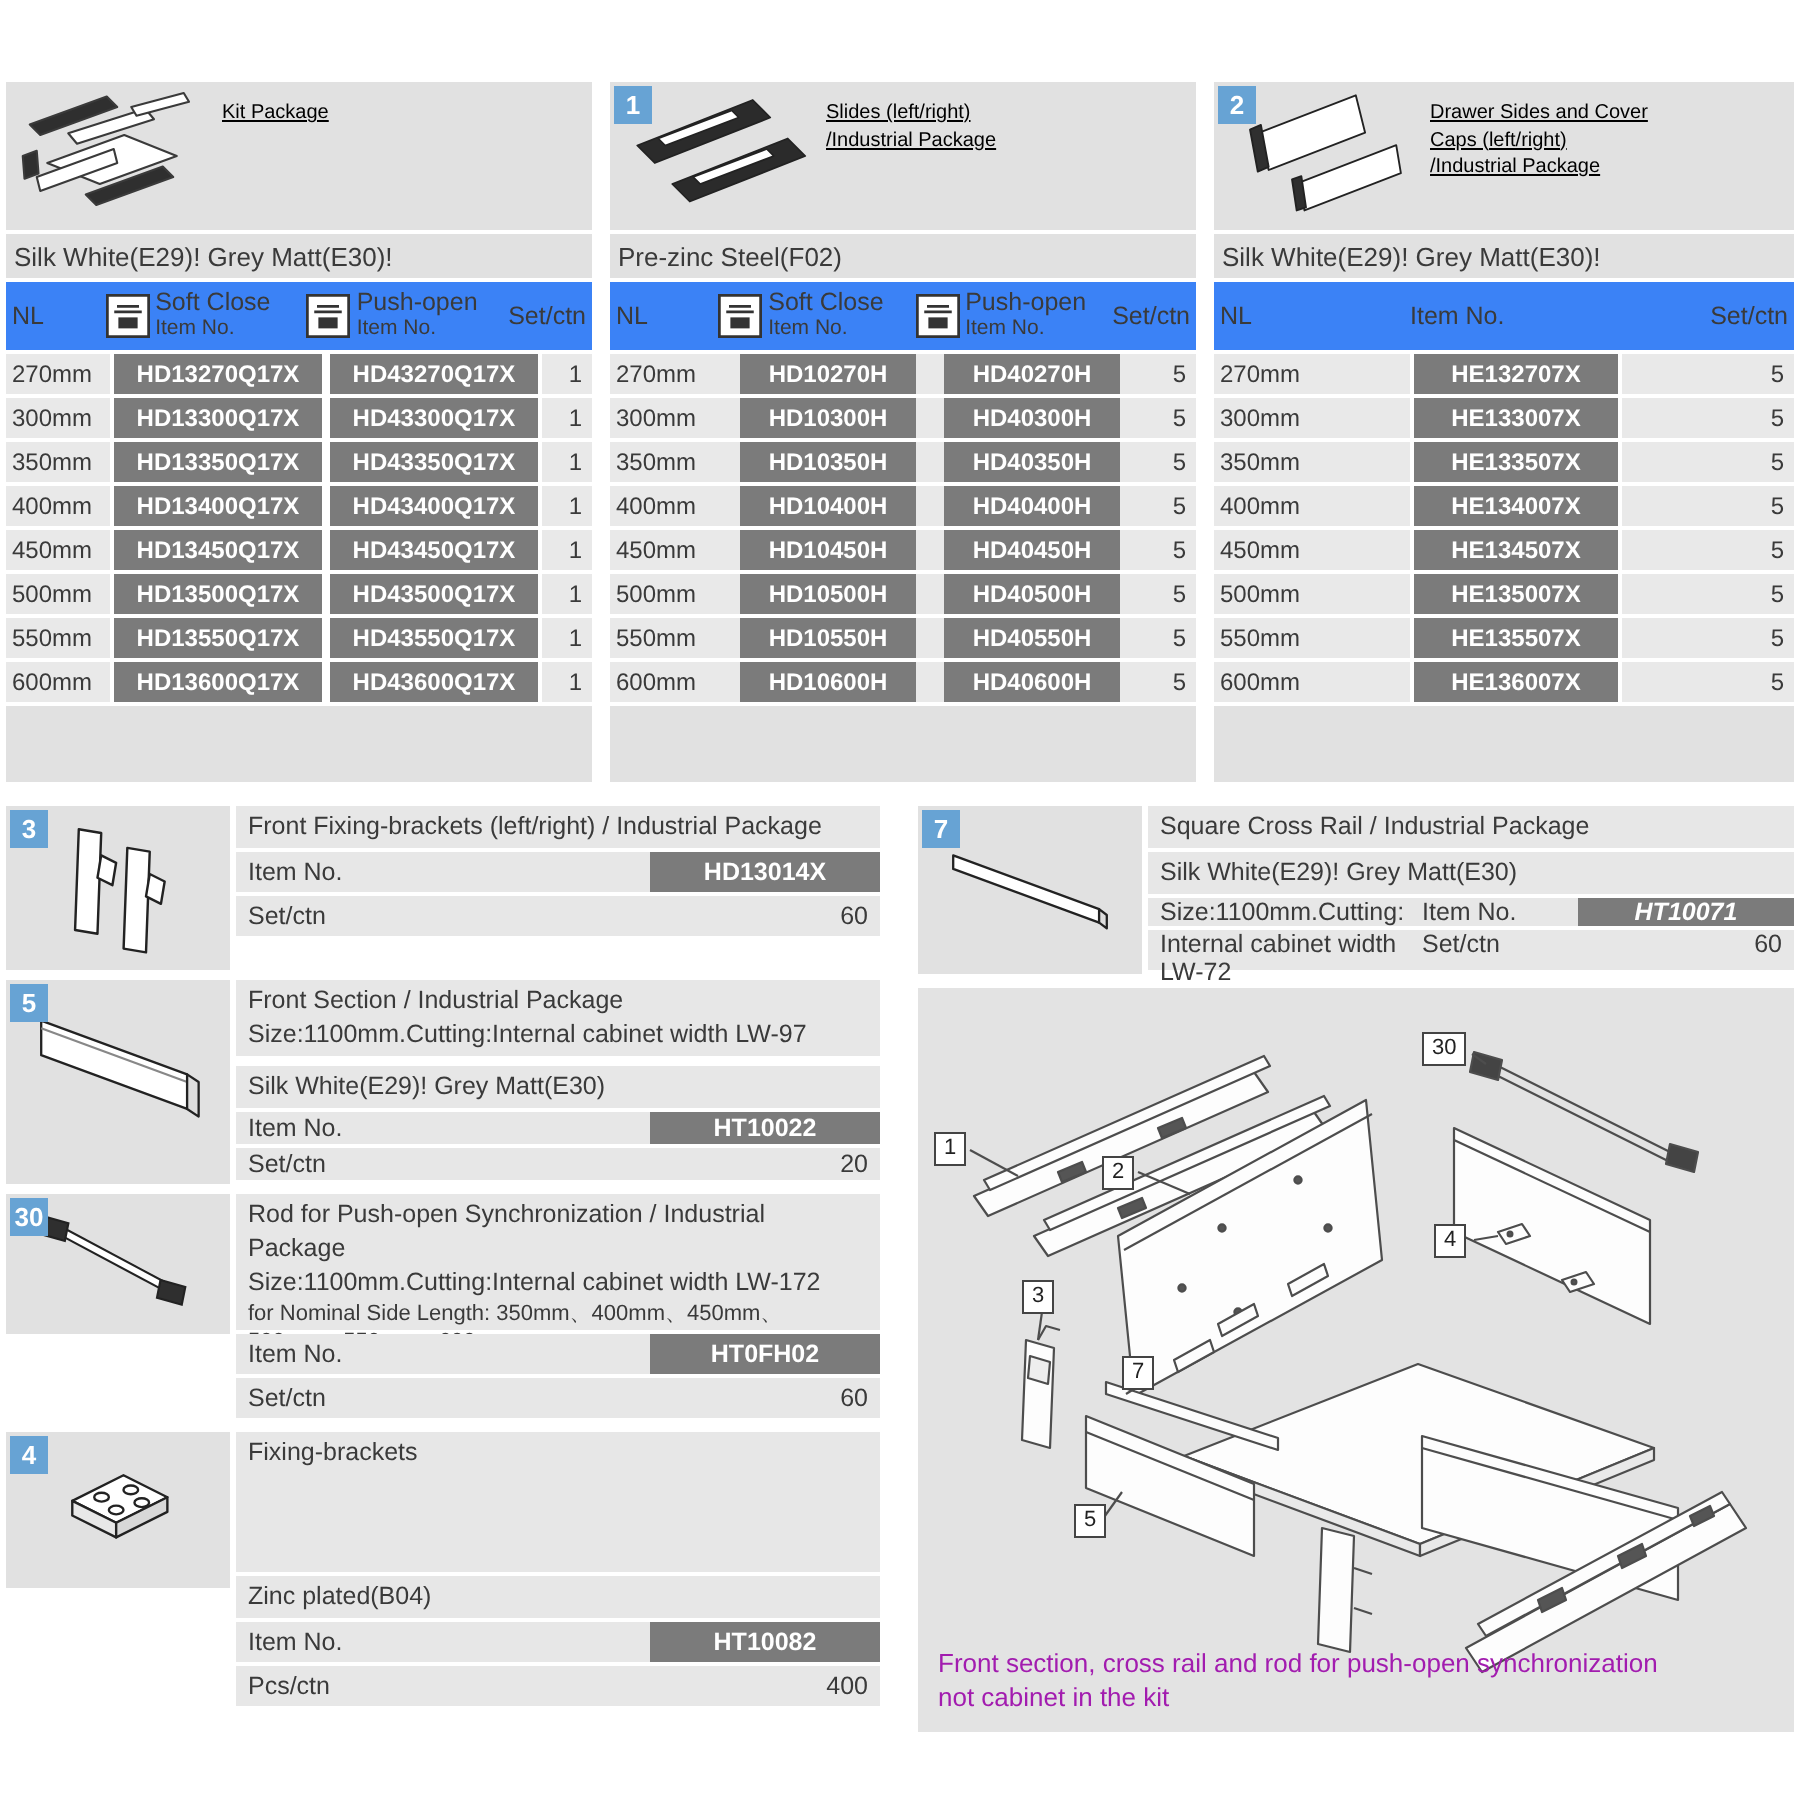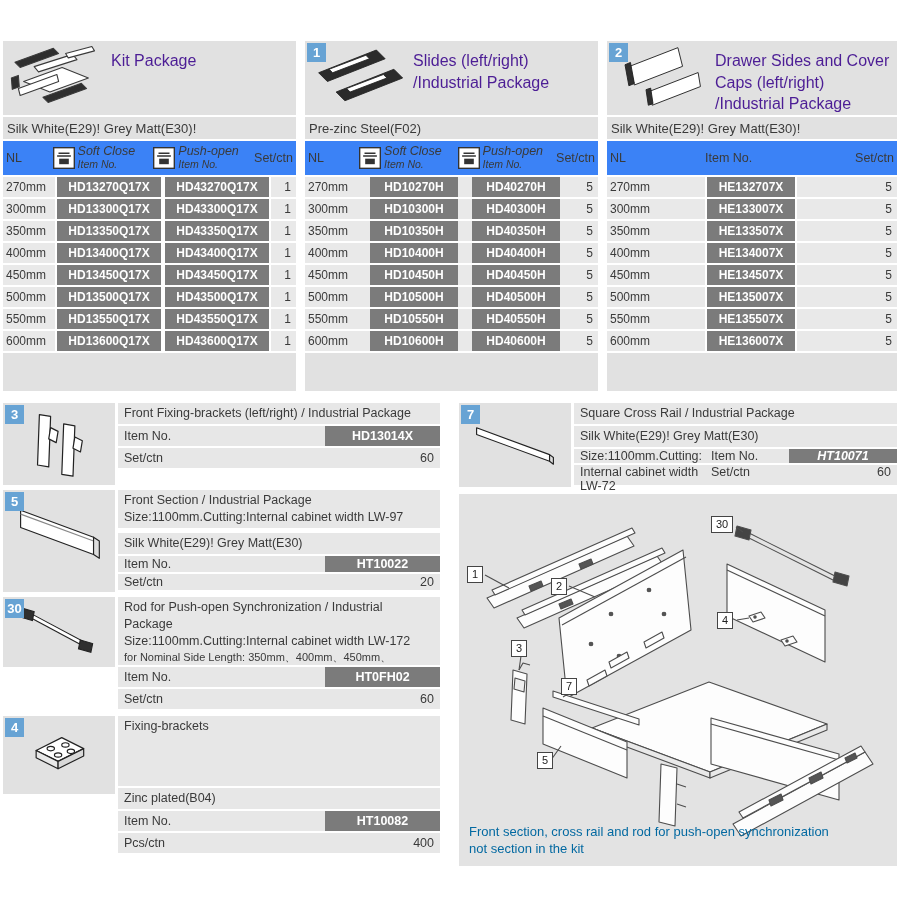--- a/index.html
+++ b/index.html
@@ -8,45 +8,45 @@
     width:900px; height:900px; background:#fff; overflow:hidden;
     font-family:"Liberation Sans", sans-serif; color:#3a3a3a;
   }
   .page { padding:3px; }
 
   
   .top-row { display:flex; gap:9px; margin-top:38px; }
   .panel { width:293px; height:350px; position:relative; }
   .phead { height:74px; background:#e1e1e1; display:flex; margin-bottom:2px; position:relative; }
   .pimg  { width:106px; display:flex; align-items:center; justify-content:center; }
-  .ptitle{ flex:1; padding-top:9px; padding-left:2px; font-size:16px; line-height:1.35; color:#4c1d95; }
+  .ptitle{ flex:1; padding-top:9px; padding-left:2px; font-size:10px; line-height:1.35; color:#000000;text-decoration:underline; }
   .ptitle span { display:block; }
   .psub  { height:22px; background:#e1e1e1; display:flex; align-items:center; padding-left:4px;
            font-size:13px; margin-bottom:2px; }
   .numbadge { position:absolute; top:2px; left:2px; width:19px; height:19px; background:#67a3d4;
               color:#fff; font-weight:bold; font-size:13px; display:flex; align-items:center;
               justify-content:center; }
   .col-head { display:flex; align-items:center; background:#3b82f6; height:34px; font-size:12.5px; margin-bottom:2px; }
   .nl-h { width:52px; padding-left:3px; }
   .icon-col { width:106px; display:flex; align-items:center; gap:3px; }
-  .two-line { display:flex; flex-direction:column; line-height:1.1;font-style:italic; }
+  .two-line { display:flex; flex-direction:column; line-height:1.1; }
   .two-line .sub { font-size:10.5px; }
   .qty-h { flex:1; text-align:right; padding-right:3px; }
   .hicon { width:22px; height:22px; flex:0 0 22px; }
 
   .trow { display:flex; height:20px; margin-bottom:2px; background:#e9e9e9; align-items:stretch; }
   .c-nl { width:52px; font-size:12px; display:flex; align-items:center; padding-left:3px; }
   .c-badge { width:108px; background:#7b7b7b; color:#fff; font-weight:bold; font-size:12px;
              display:flex; align-items:center; justify-content:center;
              border-left:2px solid #fff; border-right:2px solid #fff; background-clip:padding-box; }
   .c-qty { flex:1; display:flex; align-items:center; justify-content:flex-end; padding-right:5px; font-size:12px; }
   .panel.mid .c-nl { width:58px; }
   .panel.mid .c-badge { width:102px; border-color:#e9e9e9; border-width:0 7px; }
   .panel.right .c-nl { width:98px; }
-  .panel.right .c-badge { width:92px; }
+  .panel.right .c-badge { width:106px; }
   .col-head.rhead .nl-h { width:98px; }
   .col-head.rhead .item-h { width:100px; }
   .pfoot { height:38px; background:#e1e1e1; }
 
   
   .mid-area { display:flex; gap:19px; margin-top:12px; }
   .left-col { width:440px; display:flex; flex-direction:column; }
   .right-col { width:438px; display:flex; flex-direction:column; }
   .info { display:flex; gap:3px; }
   .img-col { width:112px; flex:0 0 112px; }
@@ -65,21 +65,21 @@
   .s7row { display:flex; align-items:flex-start; height:20px; margin-bottom:2px; background:#e7e7e7; padding-left:6px; }
   .s7row .size { flex:1; font-size:12.5px; }
   .s7row .lbl { width:78px; font-size:12.5px; }
   .s7row .dark-badge { width:108px;font-style:italic; }
   .s7row .qty { width:108px; text-align:right; padding-right:6px; font-size:12.5px; }
 
   
   .diagram { width:438px; height:372px; background:#e3e3e3; position:relative; margin-top:7px; }
   .dlabel { position:absolute; background:#fff; border:1px solid #444; font-size:11px;
             padding:0 4px; line-height:15px; color:#222; }
-  .caption { position:absolute; left:10px; bottom:8px; font-size:13px; line-height:1.35; color:#0369a1; }
+  .caption { position:absolute; left:10px; bottom:8px; font-size:13px; line-height:1.35; color:#a21caf; }
   .caption span { display:block; }
 
   svg { display:block; }
 </style>
 </head>
 <body>
 
 <div class="page">
 
   <div class="top-row">
@@ -608,18 +608,18 @@
         </svg>
         <span class="dlabel" style="left:8px;  top:72px">1</span>
         <span class="dlabel" style="left:92px; top:84px">2</span>
         <span class="dlabel" style="left:52px; top:146px">3</span>
         <span class="dlabel" style="left:102px;top:184px">7</span>
         <span class="dlabel" style="left:78px; top:258px">5</span>
         <span class="dlabel" style="left:252px;top:22px">30</span>
         <span class="dlabel" style="left:258px;top:118px">4</span>
         <div class="caption">
           <span>Front section, cross rail and rod for push-open synchronization</span>
-          <span>not section in the kit</span>
+          <span>not cabinet in the kit</span>
         </div>
       </div>
     </div>
   </div>
 </div>
 
 </body></html>

